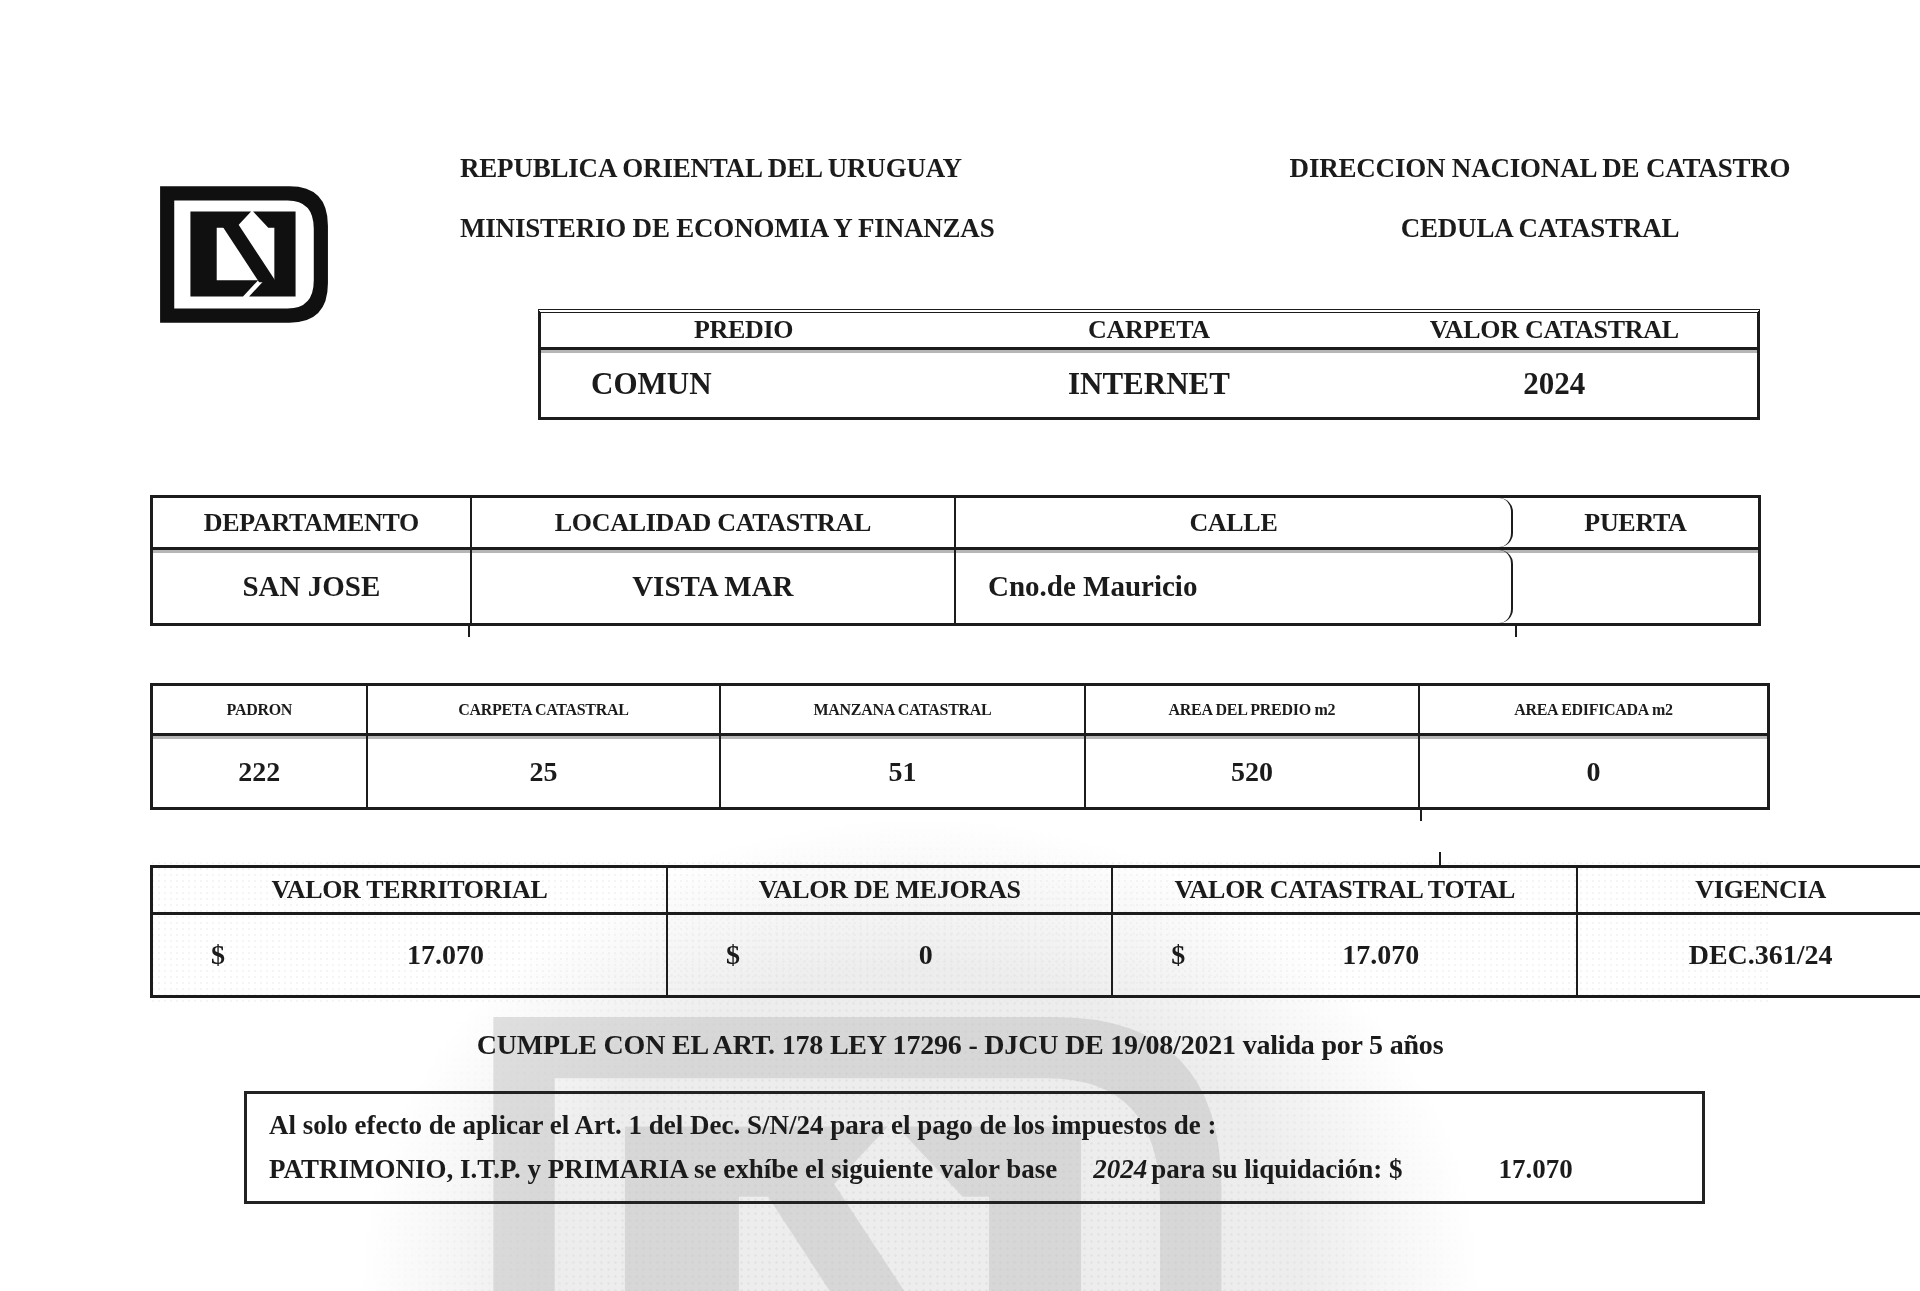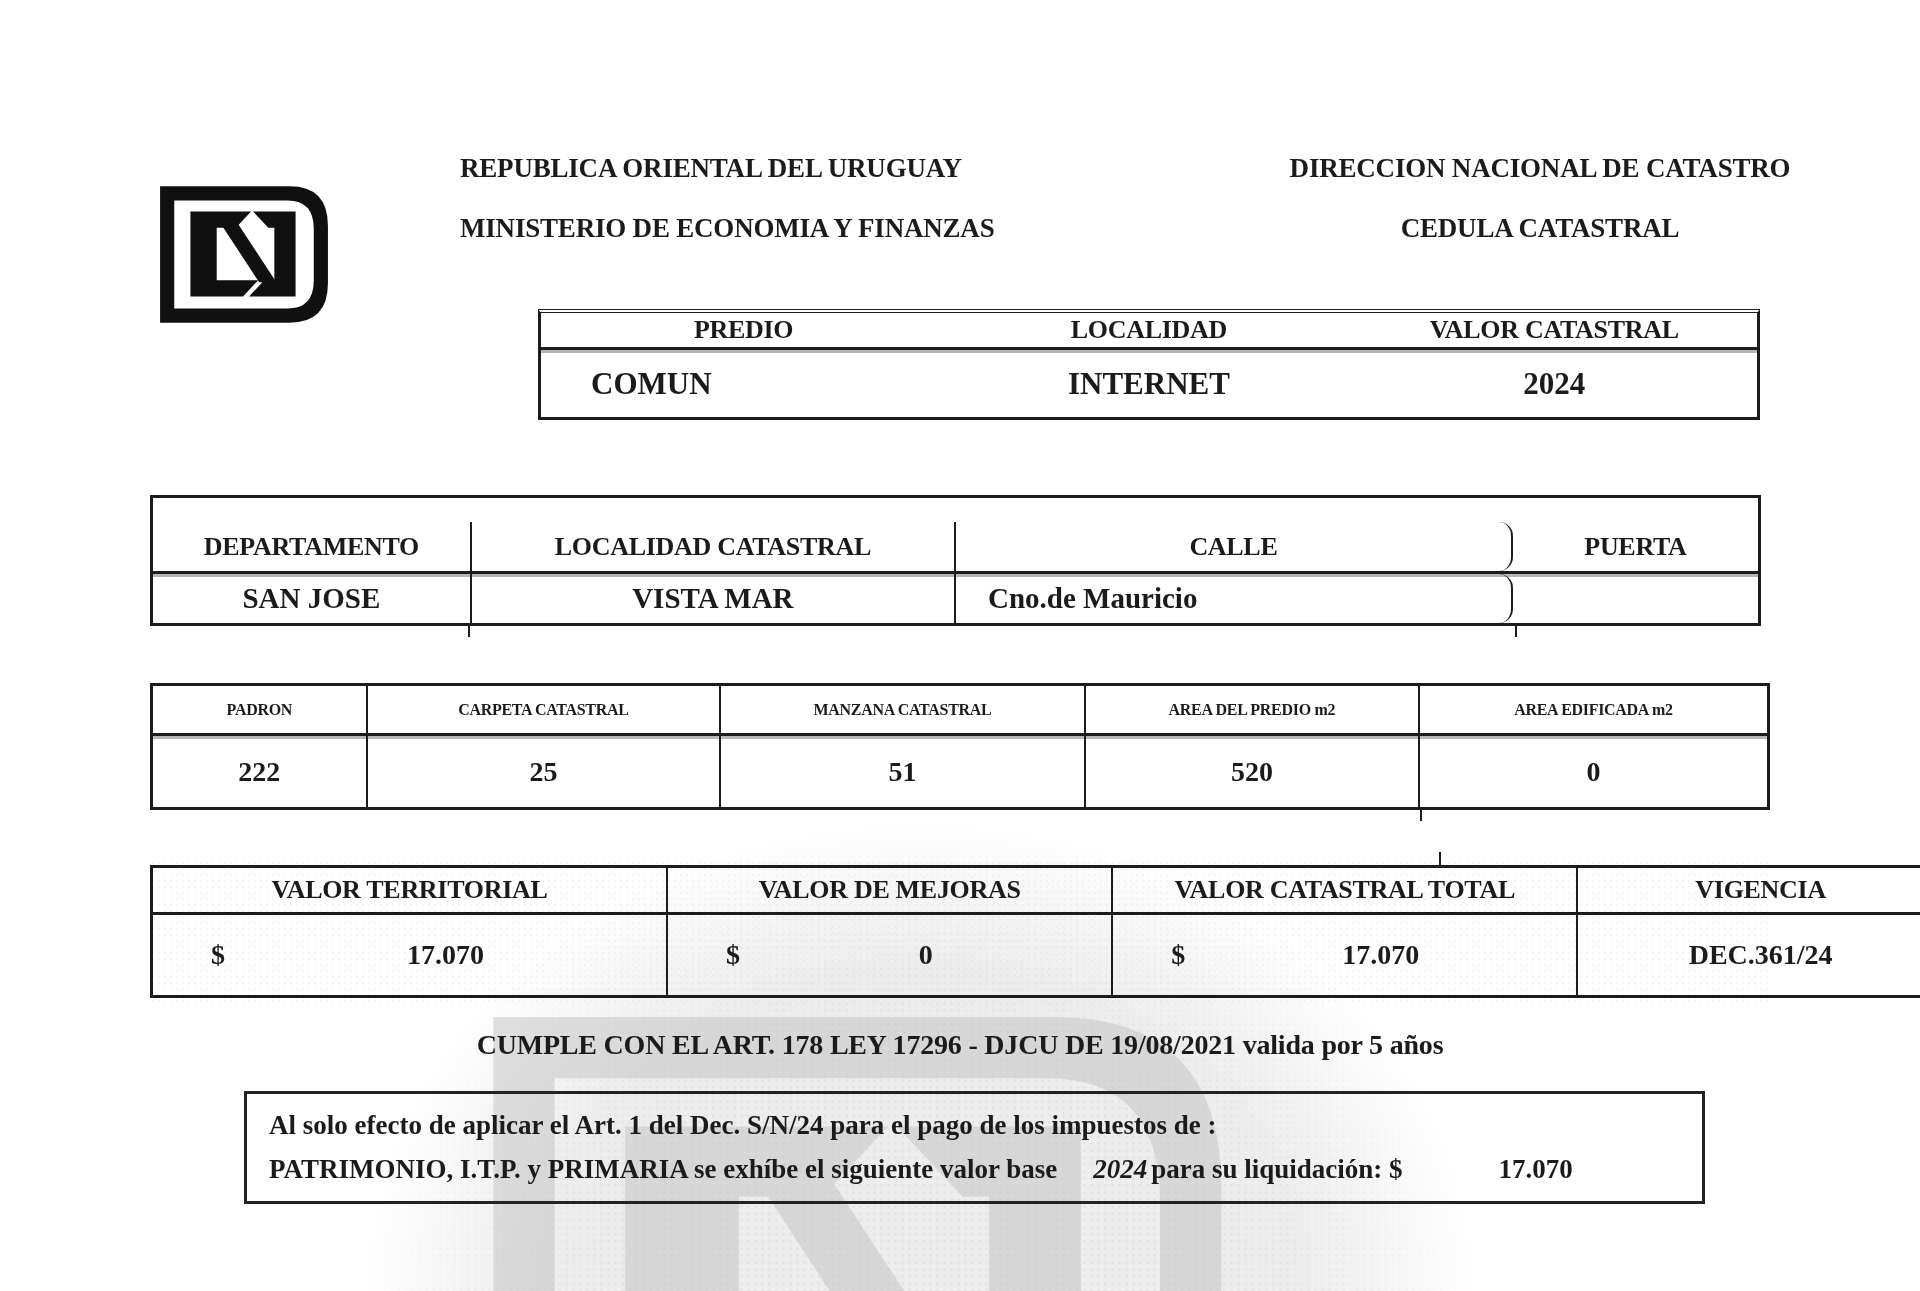--- a/index.html
+++ b/index.html
@@ -55,21 +55,21 @@
   .head .cell{font-size:26px;letter-spacing:-0.3px;}
   .body .cell{font-size:29px;}
   
   .t1{left:538px;top:309px;width:1222px;height:111px;border-top:4px double #1c1c1c;}
   .t1 .row.head{height:37px;}
   .t1 .cell{width:33.33%;}
   .t1 .body .cell{font-size:31px;}
   .t1 .body .cell.first{justify-content:flex-start;padding-left:50px;}
   
   .t2{left:150px;top:495px;width:1611px;height:131px;}
-  .t2 .row.head{height:52px;margin-top:24px;}
+  .t2 .row.head{height:52px;}
   .t2 .c1{width:19.86%;} .t2 .c2{width:30.17%;} .t2 .c3{width:34.70%;border-radius:14px;} .t2 .c4{width:15.27%;}
   .t2 .body .c3{justify-content:flex-start;padding-left:32px;}
   
   .t3{left:150px;top:683px;width:1620px;height:127px;}
   .t3 .row.head{height:50px;}
   .t3 .head .cell{font-size:16px;}
   .t3 .body .cell{font-size:28px;}
   .t3 .c1{width:13.3%;} .t3 .c2{width:21.9%;} .t3 .c3{width:22.6%;} .t3 .c4{width:20.7%;} .t3 .c5{width:21.5%;}
   
   .t4{left:150px;top:865px;width:1796px;height:133px;}
@@ -129,21 +129,21 @@
     <div>MINISTERIO DE ECONOMIA Y FINANZAS</div>
   </div>
   <div class="hdr hdr-right">
     <div>DIRECCION NACIONAL DE CATASTRO</div>
     <div>CEDULA CATASTRAL</div>
   </div>
 
   <div class="tbl t1">
     <div class="row head echo">
       <div class="cell">PREDIO</div>
-      <div class="cell">LOCALIDAD</div>
+      <div class="cell">CARPETA</div>
       <div class="cell">VALOR CATASTRAL</div>
     </div>
     <div class="row body">
       <div class="cell first">COMUN</div>
       <div class="cell">INTERNET</div>
       <div class="cell">2024</div>
     </div>
   </div>
 
   <div class="tbl t2">

